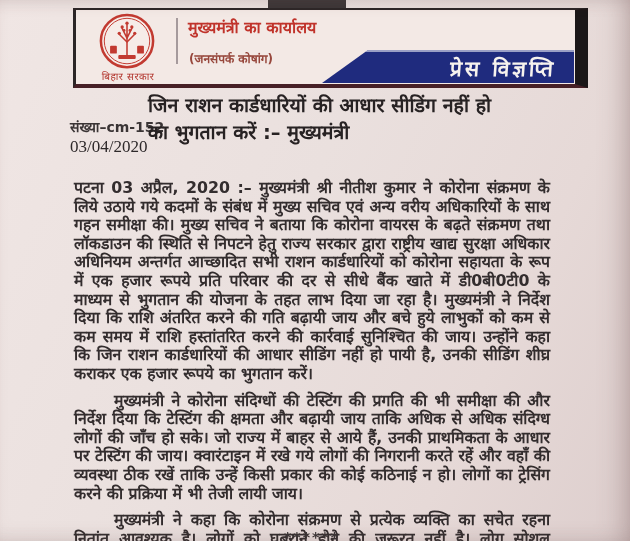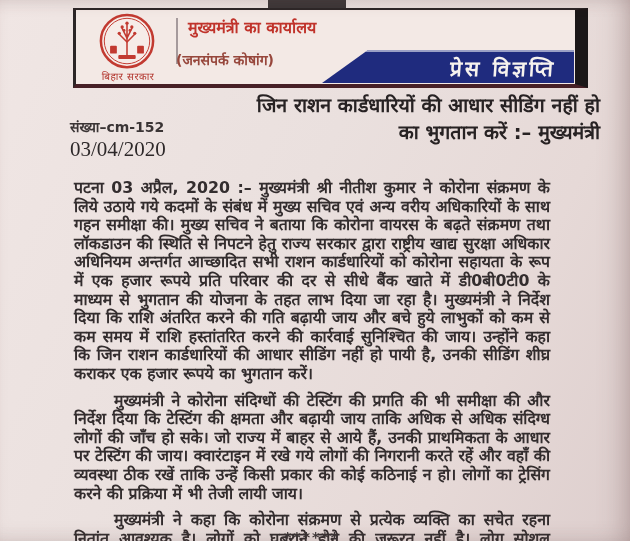--- a/index.html
+++ b/index.html
@@ -19,37 +19,37 @@
     background:#f3e9e5;
     border-top:2px solid #2c2627;border-left:3px solid #2c2627;
     border-right:13px solid #1b1718;border-bottom:4px solid #472026;
   }
   .emblem{position:absolute;left:22px;top:3px;width:58px;height:58px;}
   .emblem svg{display:block;width:58px;height:58px;}
   .emblem-caption{position:absolute;left:2px;top:59px;width:100px;text-align:center;
     font-size:10px;font-weight:400;color:#b2342c;letter-spacing:.5px;}
   .vdivider{position:absolute;left:100px;top:8px;width:2px;height:46px;background:#a59a9c;}
   .org-name{position:absolute;left:112px;top:6px;font-size:16px;font-weight:700;color:#c0332b;white-space:nowrap;}
-  .org-subtitle{position:absolute;left:100px;top:40px;font-size:14px;font-weight:700;color:#97473c;white-space:nowrap;}
+  .org-subtitle{position:absolute;left:113px;top:40px;font-size:12px;font-weight:700;color:#97473c;white-space:nowrap;}
   .banner{
     position:absolute;right:1px;bottom:1px;width:252px;height:33px;
     background:#1f2b7e;
     clip-path:polygon(46px 0,100% 0,100% 100%,0 100%);
     box-shadow:inset 0 2px 0 rgba(255,255,255,.55);
   }
   .banner-label{
     position:absolute;right:18px;top:4px;font-size:21px;font-weight:700;color:#f6f2ee;
     letter-spacing:3px;white-space:nowrap;transform:skewX(-4deg);
   }
   
   .meta{position:absolute;left:70px;top:93px;width:120px;color:#3a3435;margin-top:24px;}
   .ref{font-size:14px;font-weight:700;white-space:nowrap;}
-  .date{font-family:"Liberation Serif","DejaVu Serif",serif;font-size:21px;color:#2e292a;margin-top:1px;white-space:nowrap;}
+  .date{font-family:"Liberation Serif","DejaVu Serif",serif;font-size:17px;color:#2e292a;margin-top:1px;white-space:nowrap;}
   
-  .headline{position:absolute;left:148px;top:92px;width:452px;text-align:right;
+  .headline{position:absolute;left:148px;top:92px;width:452px;text-align:left;
     color:#272223;font-size:19.5px;font-weight:700;line-height:27px;}
   
   .content{position:absolute;left:66px;top:171px;width:492px;
     color:#332d2e;font-size:15.8px;font-weight:700;line-height:18.6px;text-align:justify;}
   .content p{margin:8px;}
   .content p.indent{text-indent:40px;}
   .stars{position:absolute;left:66px;top:529px;width:492px;text-align:center;
     font-size:14px;font-weight:700;letter-spacing:2px;color:#3a3435;}
 </style>
 </head>

